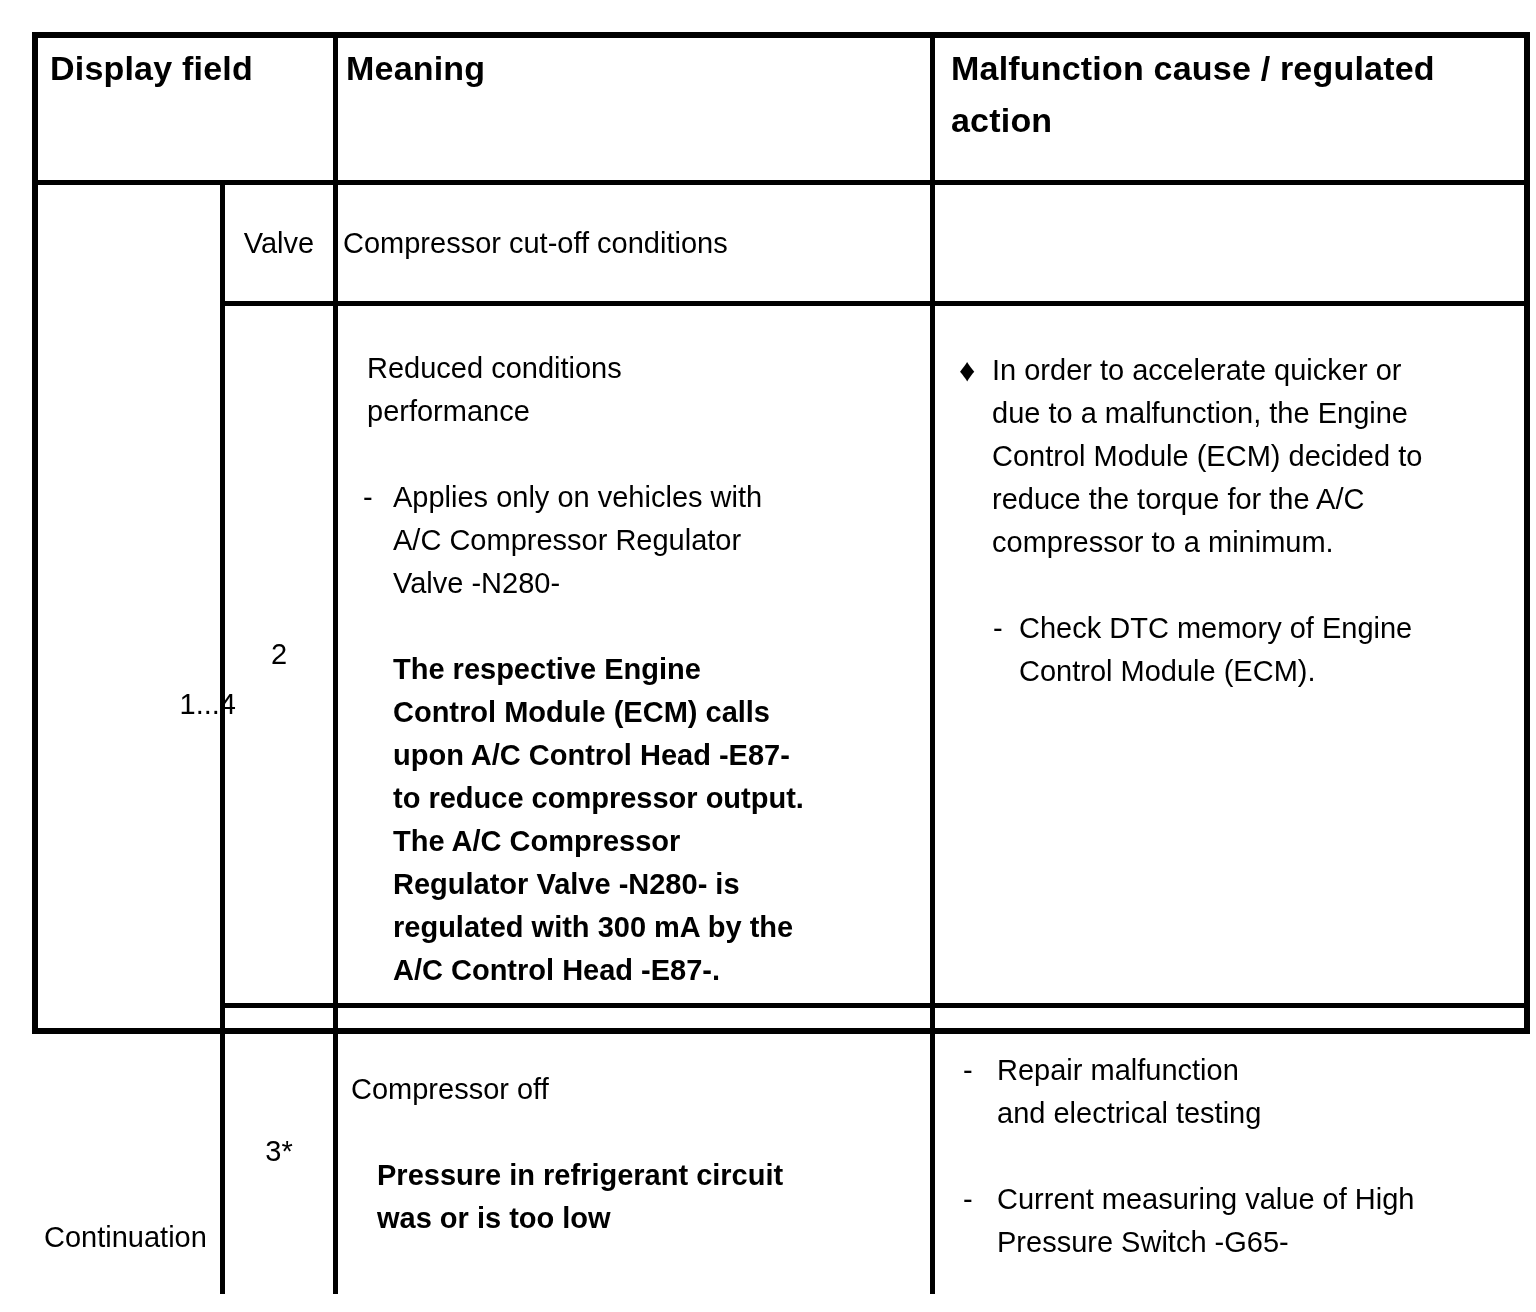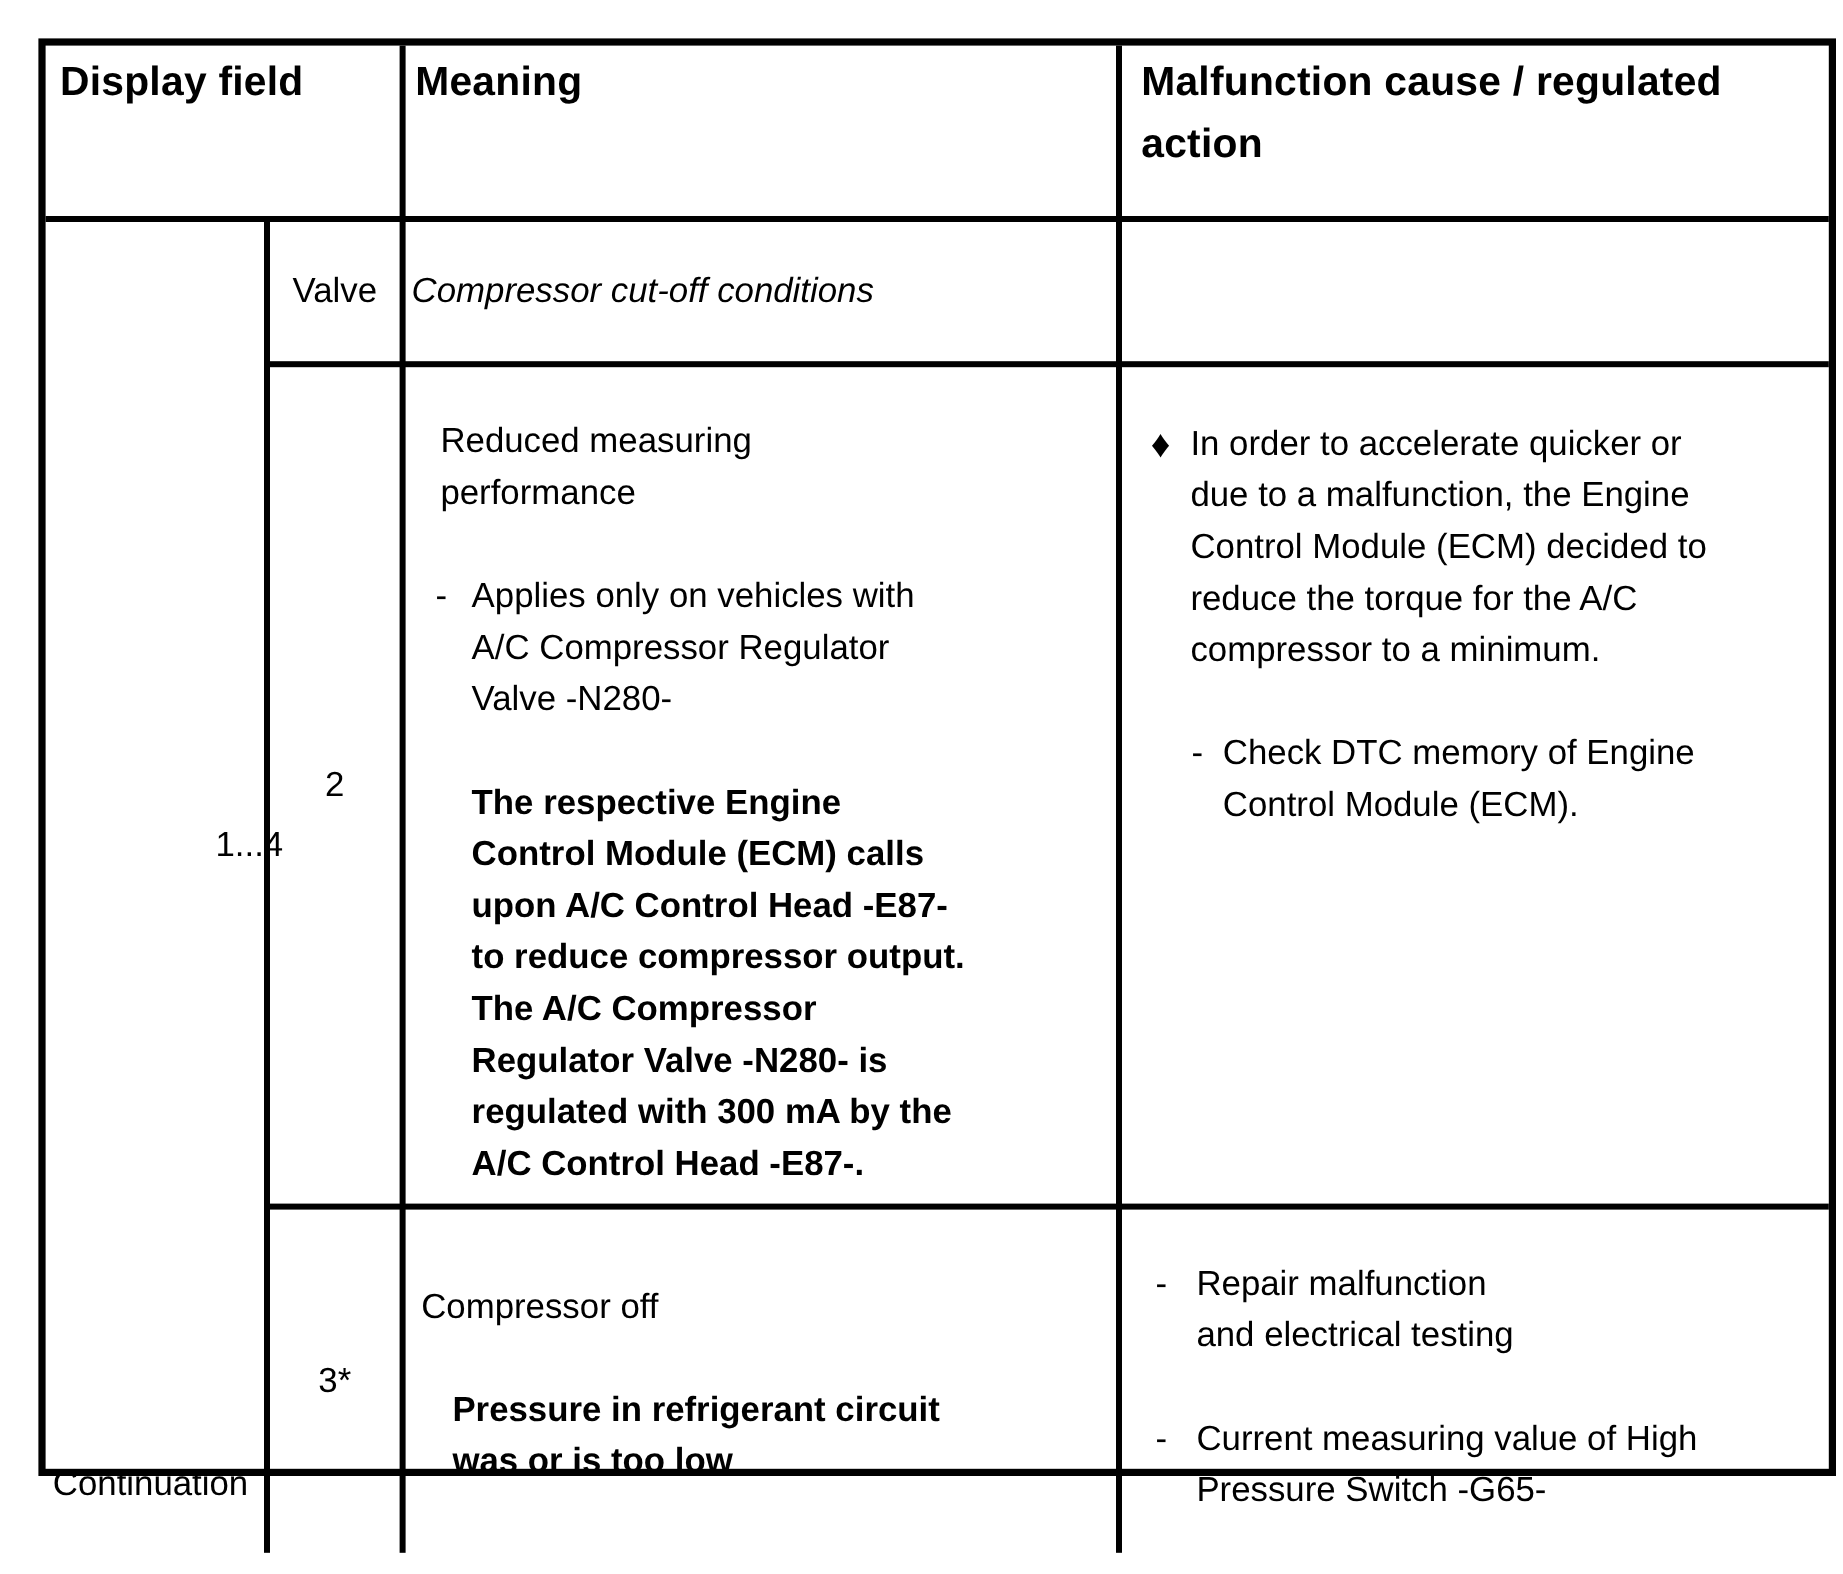--- a/index.html
+++ b/index.html
@@ -13,21 +13,21 @@
     height: 1312px;
     font-family: "Liberation Sans", "DejaVu Sans", sans-serif;
     color: #000000;
     overflow: hidden;
   }
   .tbl {
     position: absolute;
     left: 32px;
     top: 32px;
     width: 1498px;
-    height: 1198px;
+    height: 1002px;
     border: 6px solid #000000;
     box-sizing: border-box;
     background: #ffffff;
   }
   .line {
     position: absolute;
     background: #000000;
   }
   
   .v1 { left: 182px; top: 142px; width: 5px; height: 1114px; }
@@ -53,21 +53,20 @@
     line-height: 43px;
   }
   .center {
     display: flex;
     align-items: center;
     justify-content: center;
   }
   .vcenter {
     display: flex;
     align-items: center;
-    font-style: italic;
   }
 
   
   .c-h-display { left: 0;     top: 0; width: 295px; height: 142px; padding: 4px 6px 0 12px; }
   .c-h-meaning { left: 300px; top: 0; width: 592px; height: 142px; padding: 4px 6px 0 8px; }
   .c-h-malf    { left: 897px; top: 0; width: 589px; height: 142px; padding: 4px 0 0 16px; }
 
   
   .c-range { left: 0; top: 147px; width: 182px; height: 1109px; }
   .range-label {
@@ -156,21 +155,21 @@
     <span>Compressor cut-off conditions</span>
   </div>
   <div class="cell c-code-cause"></div>
 
   <div class="cell body-text center c-code-2">
     <span>2</span>
   </div>
   <div class="cell body-text meaning-cell c-meaning-2">
       <div class="para m-none i0">
         <div class="plines">
-          <div>Reduced measuring</div>
+          <div>Reduced conditions</div>
           <div>performance</div>
         </div>
       </div>
       <div class="para m-dash i0">
         <span class="marker">-</span>
         <div class="plines">
           <div>Applies only on vehicles with</div>
           <div>A/C Compressor Regulator</div>
           <div>Valve -N280-</div>
         </div>

